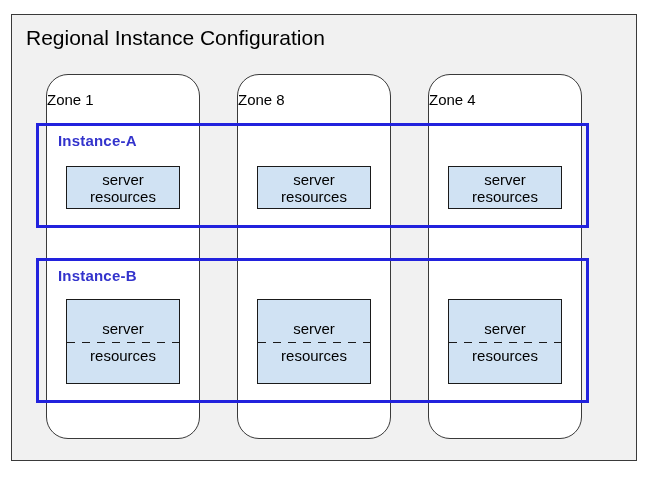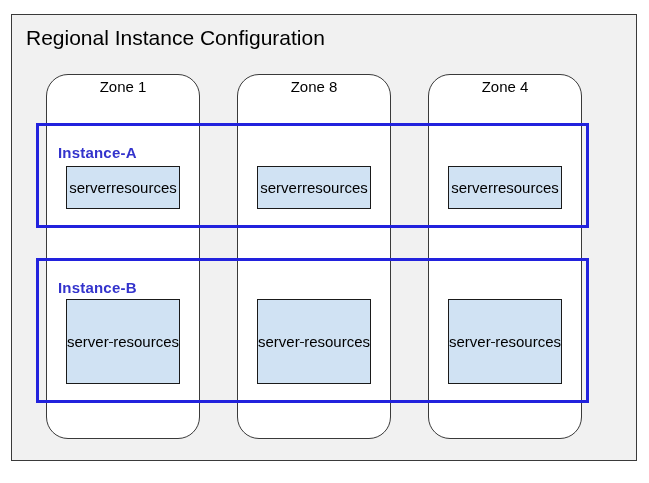--- a/index.html
+++ b/index.html
@@ -46,52 +46,52 @@
     height: 365px;
     background: var(--zone-fill);
     border: 1px solid var(--outline);
     border-radius: 22px;
     z-index: 1;
   }
   .zone-1 { left: 34px; }
   .zone-2 { left: 225px; }
   .zone-3 { left: 416px; }
   .zone-label {
-    margin-top: 3px;
-    text-align: center;
+    margin-top: 16px;
+    text-align: left;
     font-size: 15px;
     color: var(--text);
   }
   .instance {
     position: absolute;
     left: 24px;
     width: 553px;
     border: 3px solid var(--instance-border);
     background: transparent;
     z-index: 2;
   }
   .instance-a { top: 108px; height: 105px; }
   .instance-b { top: 243px; height: 145px; }
   .instance-label {
     position: absolute;
-    left: 19px; top: 18px;
+    left: 19px; top: 6px;
     font-size: 15px;
     font-weight: bold;
     letter-spacing: 0.2px;
     color: var(--instance-label);
     white-space: nowrap;
   }
   .srv {
     position: absolute;
     width: 114px;
     background: var(--server-box-fill);
     border: 1px solid var(--box-outline);
     z-index: 3;
     display: flex;
-    flex-direction: row;
+    flex-direction: column;
     justify-content: center;
     align-items: center;
   }
   .srv-a { top: 151px; height: 43px; }
   .srv-b { top: 284px; height: 85px; }
   .srv-col-1 { left: 54px; }
   .srv-col-2 { left: 245px; }
   .srv-col-3 { left: 436px; }
   .srv-line {
     display: block;

